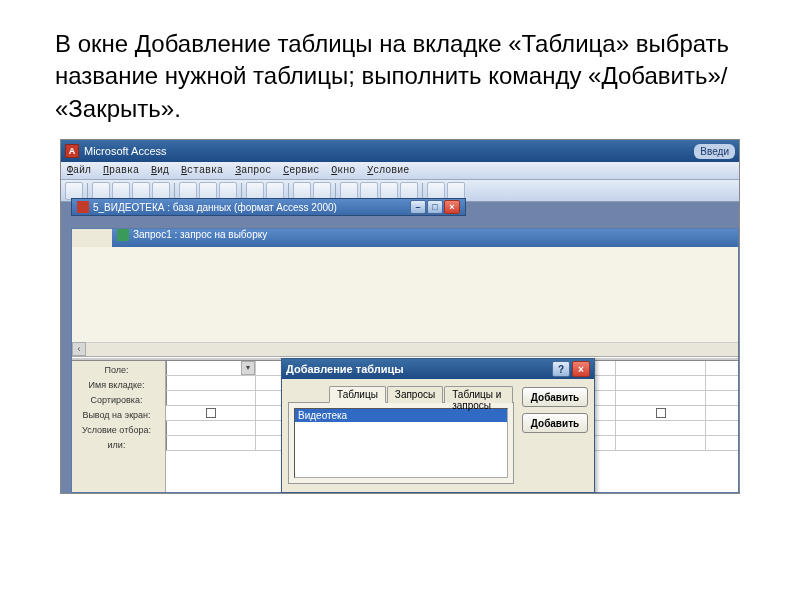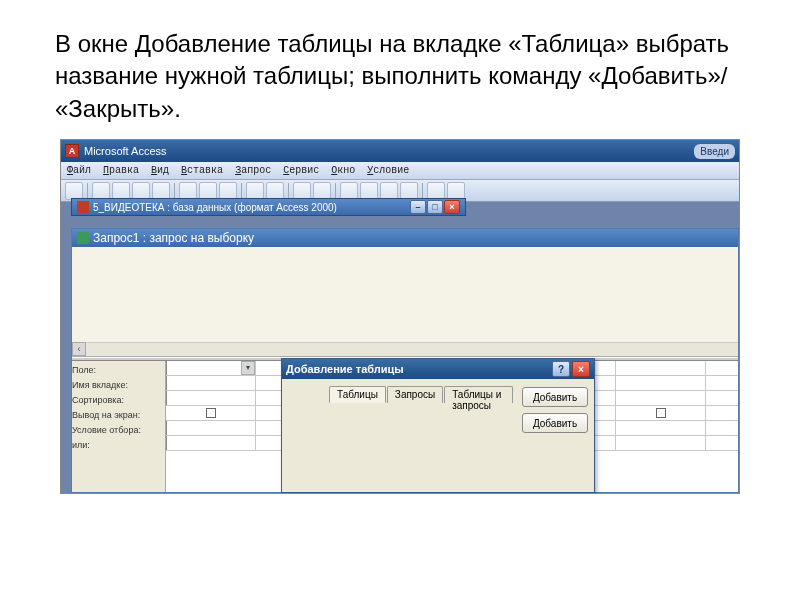--- a/index.html
+++ b/index.html
@@ -115,24 +115,25 @@
       left: 10px; top: 88px;
       right: 0;
       bottom: 0;
       background: #ece9d8;
       border: 1px solid #5a7aaa;
     }
     .query-title {
       height: 18px;
       background: linear-gradient(to bottom, #5a8ac8, #3a6aaa);
       color: #fff;
-      font-size: 12px;
-      display: flex; align-items: center;
+      font-size: 10px;
+      display: flex; align-items: flex-start;
       padding: 0 5px;
       gap: 4px;
+      margin-left: 40px;
     }
     .query-title .qicon {
       width: 12px; height: 12px; background: #3a9a5a;
     }
     .query-body-top {
       height: 110px;
       background: #f5f3e8;
       border-bottom: 1px solid #aaa;
       position: relative;
     }
@@ -157,21 +158,21 @@
       left: 0; right: 0; top: 132px; bottom: 0;
       background: #f5f3e8;
       display: flex;
     }
     .grid-labels {
       width: 94px;
       background: #ece9d8;
       border-right: 1px solid #aaa;
       font-size: 9px;
       color: #333;
-      text-align: left;
+      text-align: center;
       padding: 2px 4px 0 0;
     }
     .grid-labels div { height: 15px; line-height: 15px; }
     .grid-cells {
       flex: 1;
       position: relative;
       background: #fff;
     }
     .gc-row {
       height: 15px;
@@ -271,20 +272,21 @@
       color: #fff;
       font-size: 10px;
       padding: 1px 3px;
     }
     .dialog-buttons {
       width: 66px;
       display: flex;
       flex-direction: column;
       gap: 6px;
       padding-top: 2px;
+      font-weight: bold;
     }
     .dlg-btn {
       height: 20px;
       background: linear-gradient(to bottom, #fdfdfd, #e8e6d8);
       border: 1px solid #888;
       border-radius: 3px;
       font-size: 10px;
       cursor: default;
       display:flex;align-items:center;justify-content:center;
     }
@@ -441,20 +443,25 @@
       <div class="help-btn">?</div>
       <div class="close-btn">×</div>
     </div>
     <div class="dialog-body">
       <div class="tabs-area">
         <div class="tabs">
           <div class="tab active">Таблицы</div>
           <div class="tab">Запросы</div>
           <div class="tab">Таблицы и запросы</div>
         </div>
+        <div class="tab-content">
+          <div class="listbox">
+            <div class="list-item">Видеотека</div>
+          </div>
+        </div>
       </div>
       <div class="dialog-buttons">
         <div class="dlg-btn">Добавить</div>
         <div class="dlg-btn">Добавить</div>
       </div>
     </div>
   </div>
 </div>
 
 </body></html>

